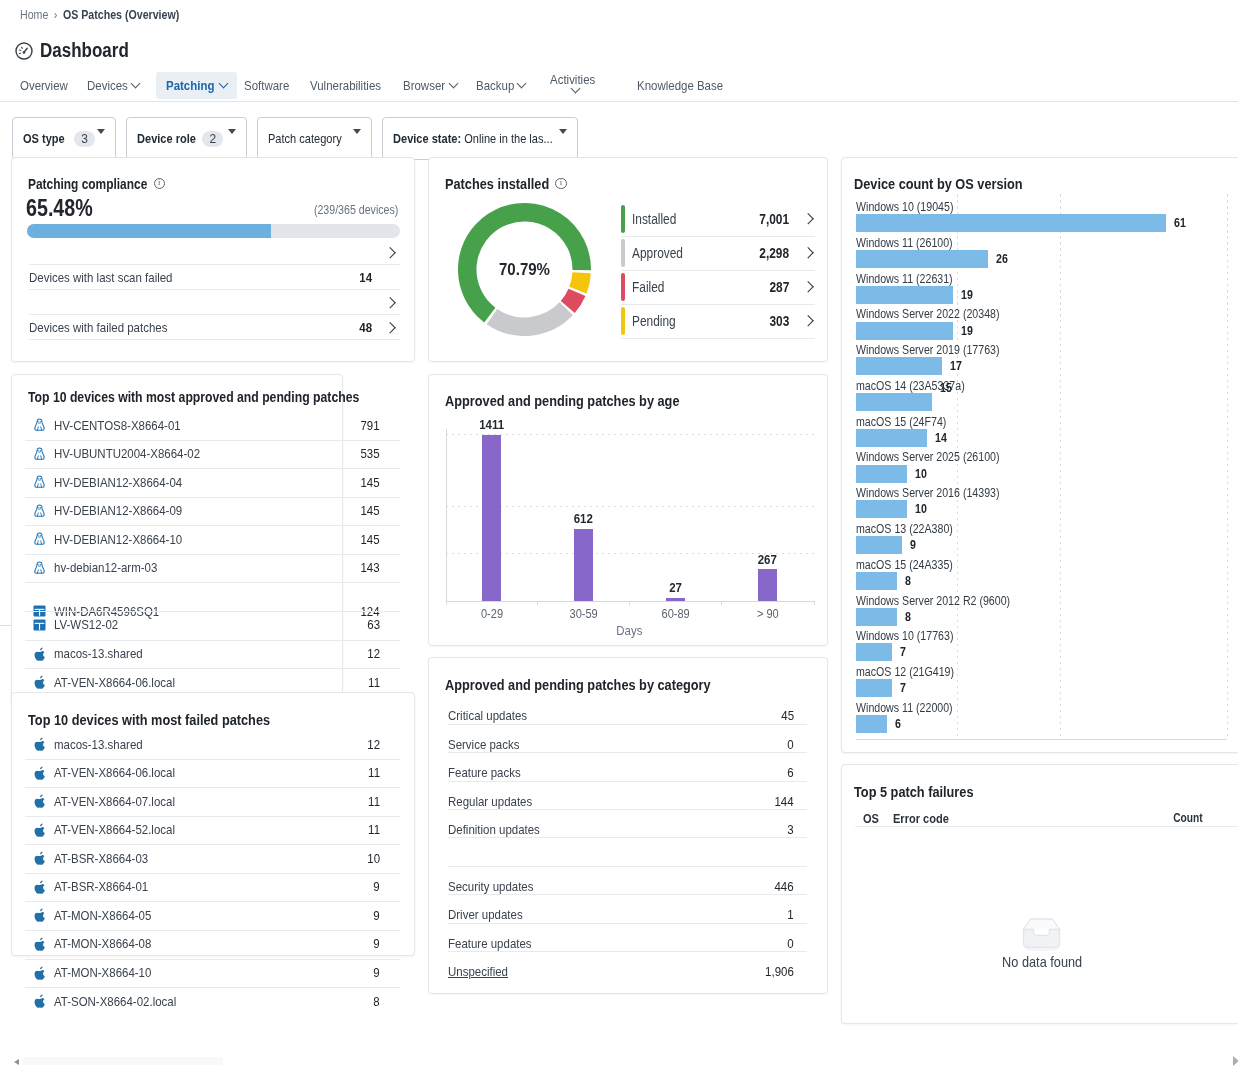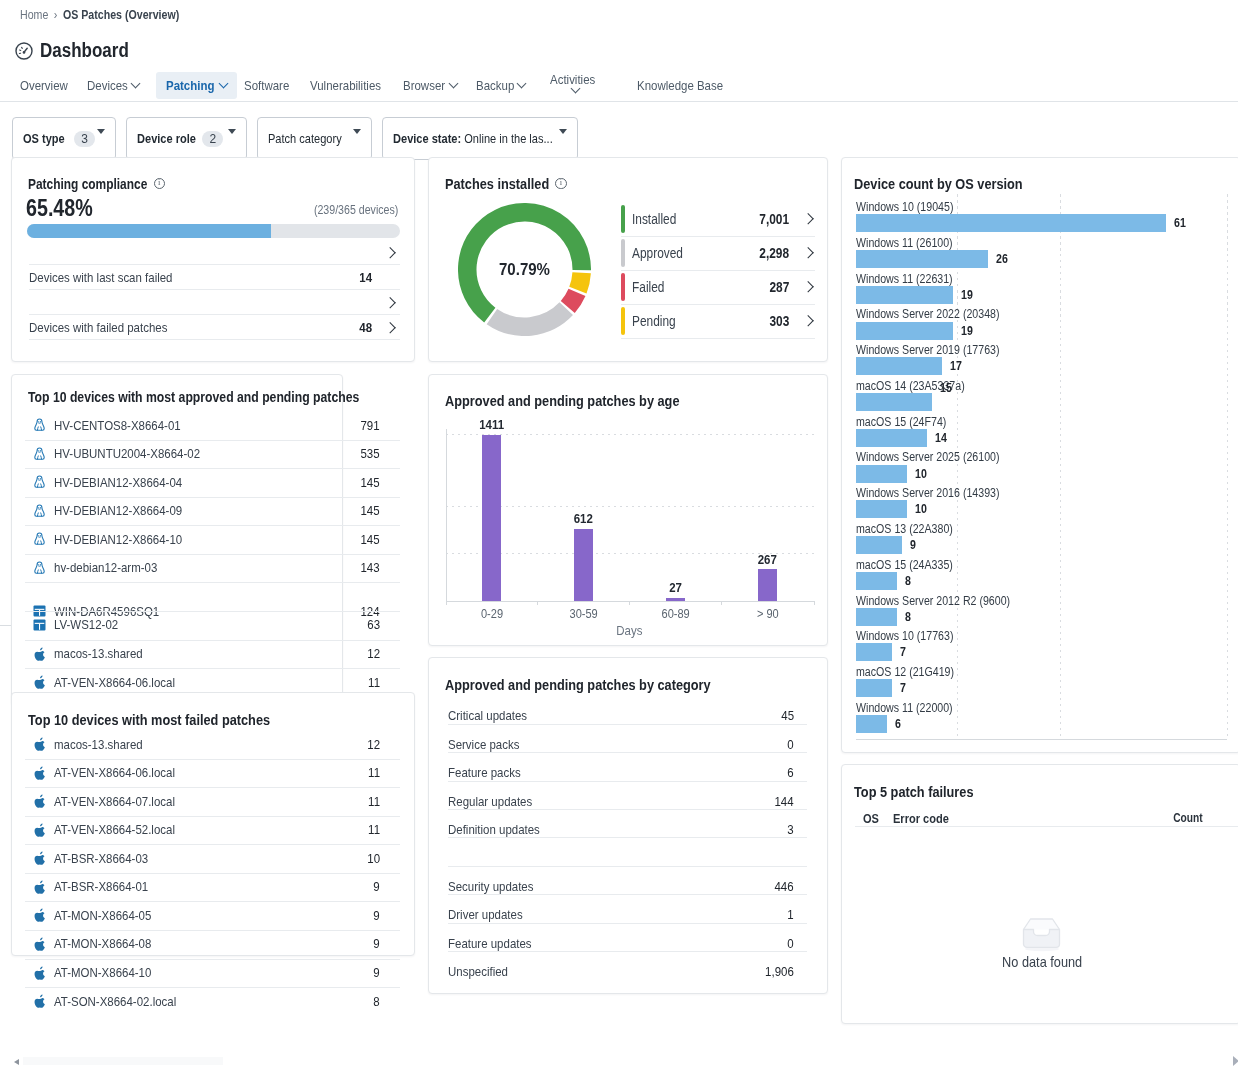--- a/index.html
+++ b/index.html
@@ -490,21 +490,21 @@
   <div class="krow" style="top:236.1px;">
       <span class="sx">Driver updates</span>
       <span class="v"><span class="sxr">1</span></span>
     </div>
   <div class="rowline" style="left:19px; top:264.5px; width:359px;"></div>
   <div class="krow" style="top:264.5px;">
       <span class="sx">Feature updates</span>
       <span class="v"><span class="sxr">0</span></span>
     </div>
   <div class="rowline" style="left:19px; top:292.9px; width:359px;"></div>
-  <div class="krow" style="top:292.9px;">
+  <div class="krow" style="top:292.9px;text-decoration:underline;">
       <span class="sx">Unspecified</span>
       <span class="v"><span class="sxr">1,906</span></span>
     </div>
 </div>
 <div class="card" style="left:841px; top:157px; width:400px; height:596px;">
   <div class="ctitle" style="left:12px;">
       <span class="sx">Device count by OS version</span>
     </div>
   <div class="vgrid" style="left:114.7px; top:36px; height:544.6px;"></div>
   <div class="vgrid" style="left:217.6px; top:36px; height:544.6px;"></div>

